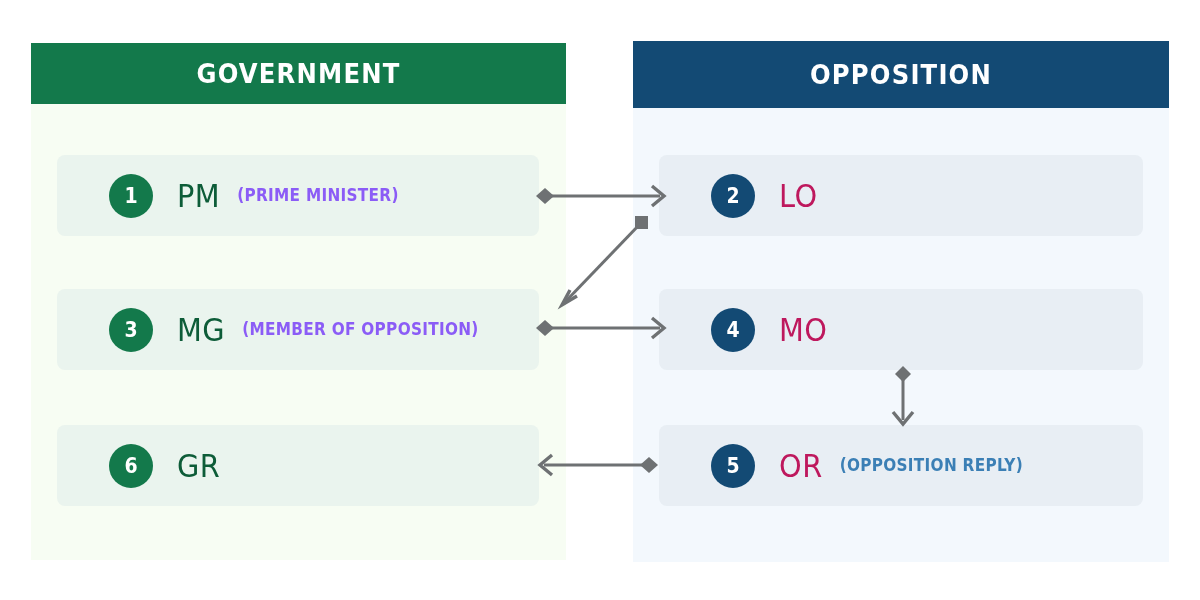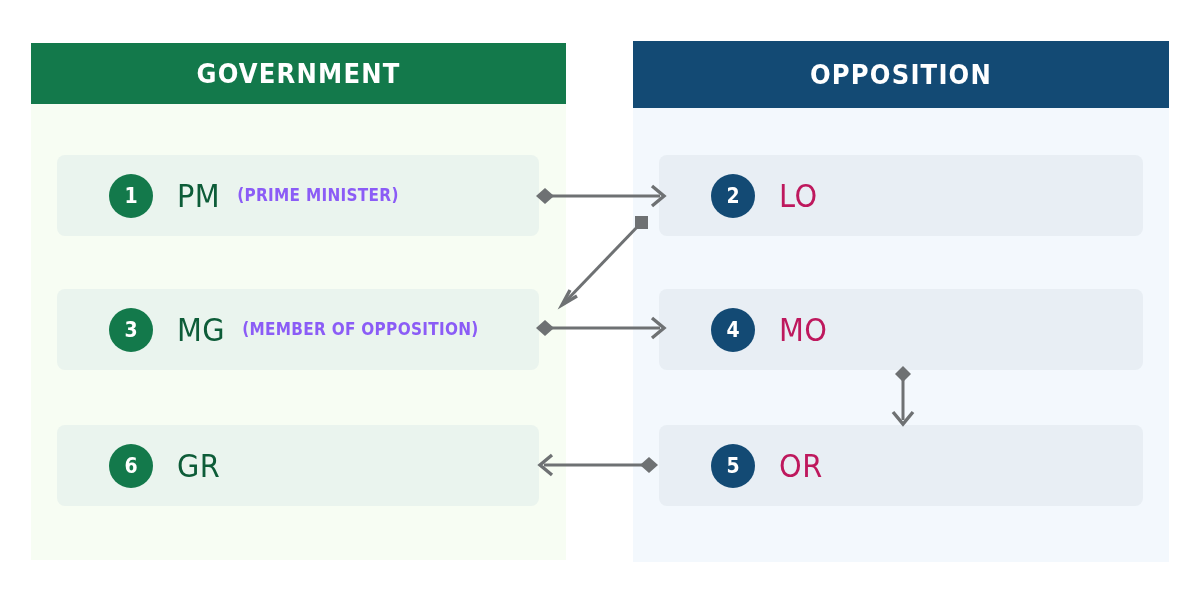--- a/index.html
+++ b/index.html
@@ -183,20 +183,21 @@
     </div>
 
     <div class="card opp r2">
       <div class="badge opp">4</div>
       <div class="abbr opp">MO</div>
     </div>
 
     <div class="card opp r3">
       <div class="badge opp">5</div>
       <div class="abbr opp">OR</div>
+      <div class="full opp">(OPPOSITION REPLY)</div>
     </div>
   </div>
 
   <svg id="connectors" viewBox="0 0 1200 600">
     <g stroke="#6e7173" fill="#6e7173" stroke-width="3" stroke-linecap="butt" stroke-linejoin="miter">
 
       <g>
         <line x1="545" y1="196" x2="660" y2="196"></line>
         <polygon points="536,196 545,188 554,196 545,204" stroke="none"></polygon>
         <polyline points="652,186 664,196 652,206" fill="none" stroke-width="3.4"></polyline>

